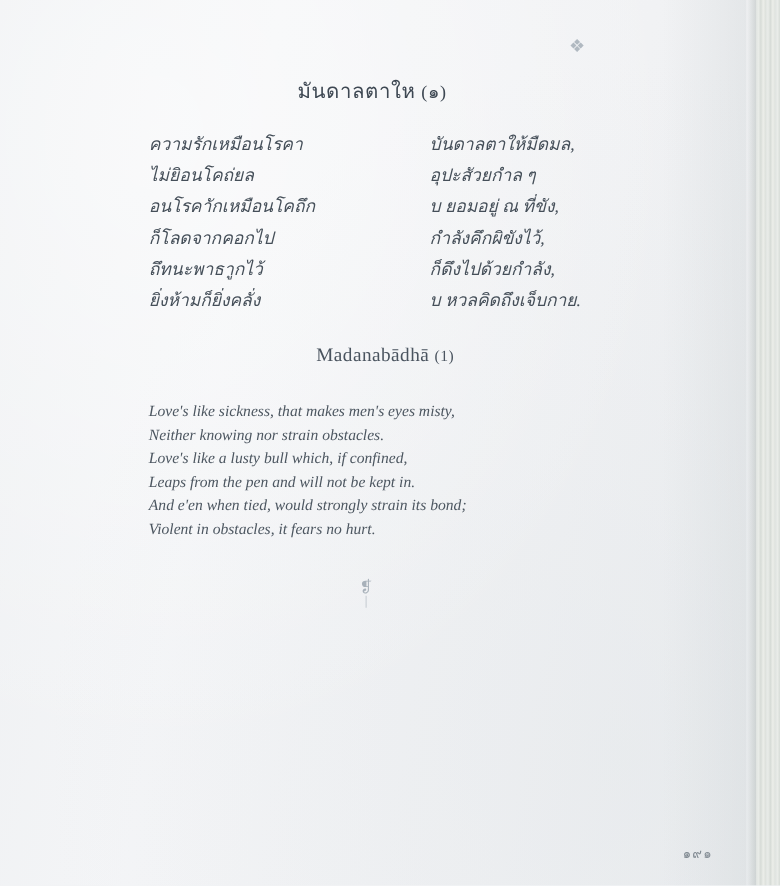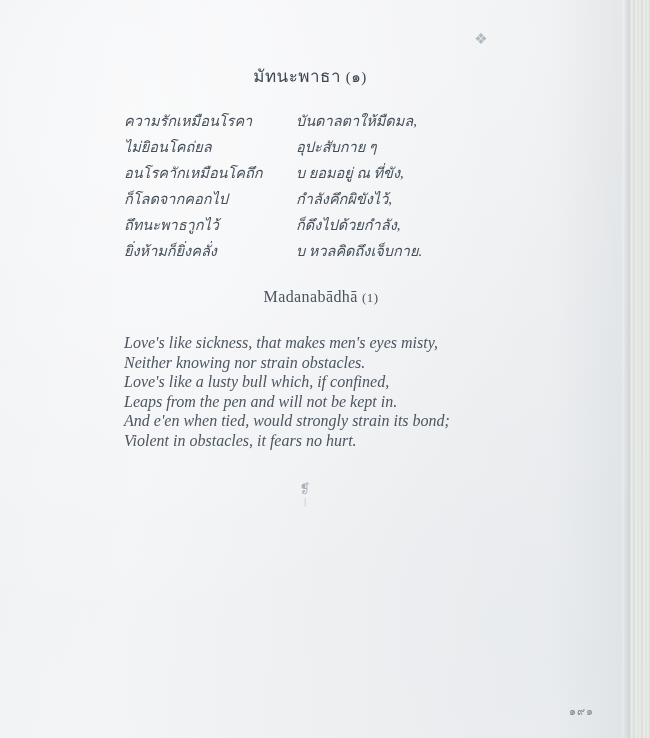--- a/index.html
+++ b/index.html
@@ -79,20 +79,21 @@
   }
   .thai-title .num {
     font-size: 15px;
   }
   .poem-cols {
     position: absolute;
     top: 108px;
     left: 124px;
     width: 430px;
     display: flex;
+    gap: 62px;
   }
   .col {
     display: flex;
     flex-direction: column;
   }
   .col-left { width: 172px; }
   .col-right { width: 190px; }
   .thai-line {
     font-size: 14.5px;
     line-height: 26px;
@@ -111,21 +112,21 @@
     letter-spacing: 0.4px;
   }
   .rom-title .num { font-size: 13px; }
   .english {
     position: absolute;
     top: 333px;
     left: 124px;
     width: 420px;
   }
   .eng-line {
-    font-size: 16px;
+    font-size: 13px;
     line-height: 19.5px;
     font-style: italic;
     color: #4c5660;
     white-space: nowrap;
   }
   .bottom-ornament {
     position: absolute;
     top: 482px;
     left: 0;
     width: 610px;
@@ -161,36 +162,36 @@
 </head>
 <body>
 
 <div class="page">
 
   <div class="paper-noise"></div>
 
   <div class="top-ornament">❖</div>
 
   <div class="thai-title">
-    <span>มัทนะพาธา</span>
+    <span>มันดาลตาให</span>
     <span class="num">(๑)</span>
   </div>
 
   <div class="poem-cols">
     <div class="col col-left">
       <div class="thai-line">ความรักเหมือนโรคา</div>
       <div class="thai-line">ไม่ยิอนโคถ่ยล</div>
       <div class="thai-line">อนโรคาักเหมือนโคถึก</div>
       <div class="thai-line">ก็โลดจากคอกไป</div>
       <div class="thai-line">ถึทนะพาธาูกไว้</div>
       <div class="thai-line">ยิ่งห้ามก็ยิ่งคลั่ง</div>
     </div>
     <div class="col col-right">
       <div class="thai-line">บันดาลตาให้มืดมล,</div>
-      <div class="thai-line">อุปะสับกาย ๆ</div>
+      <div class="thai-line">อุปะสัวยกำล ๆ</div>
       <div class="thai-line">บ ยอมอยู่ ณ ที่ขัง,</div>
       <div class="thai-line">กำลังคึกผิขังไว้,</div>
       <div class="thai-line">ก็ดึงไปด้วยกำลัง,</div>
       <div class="thai-line">บ หวลคิดถึงเจ็บกาย.</div>
     </div>
   </div>
 
   <div class="rom-title">
     <span>Madanabādhā</span>
     <span class="num">(1)</span>

